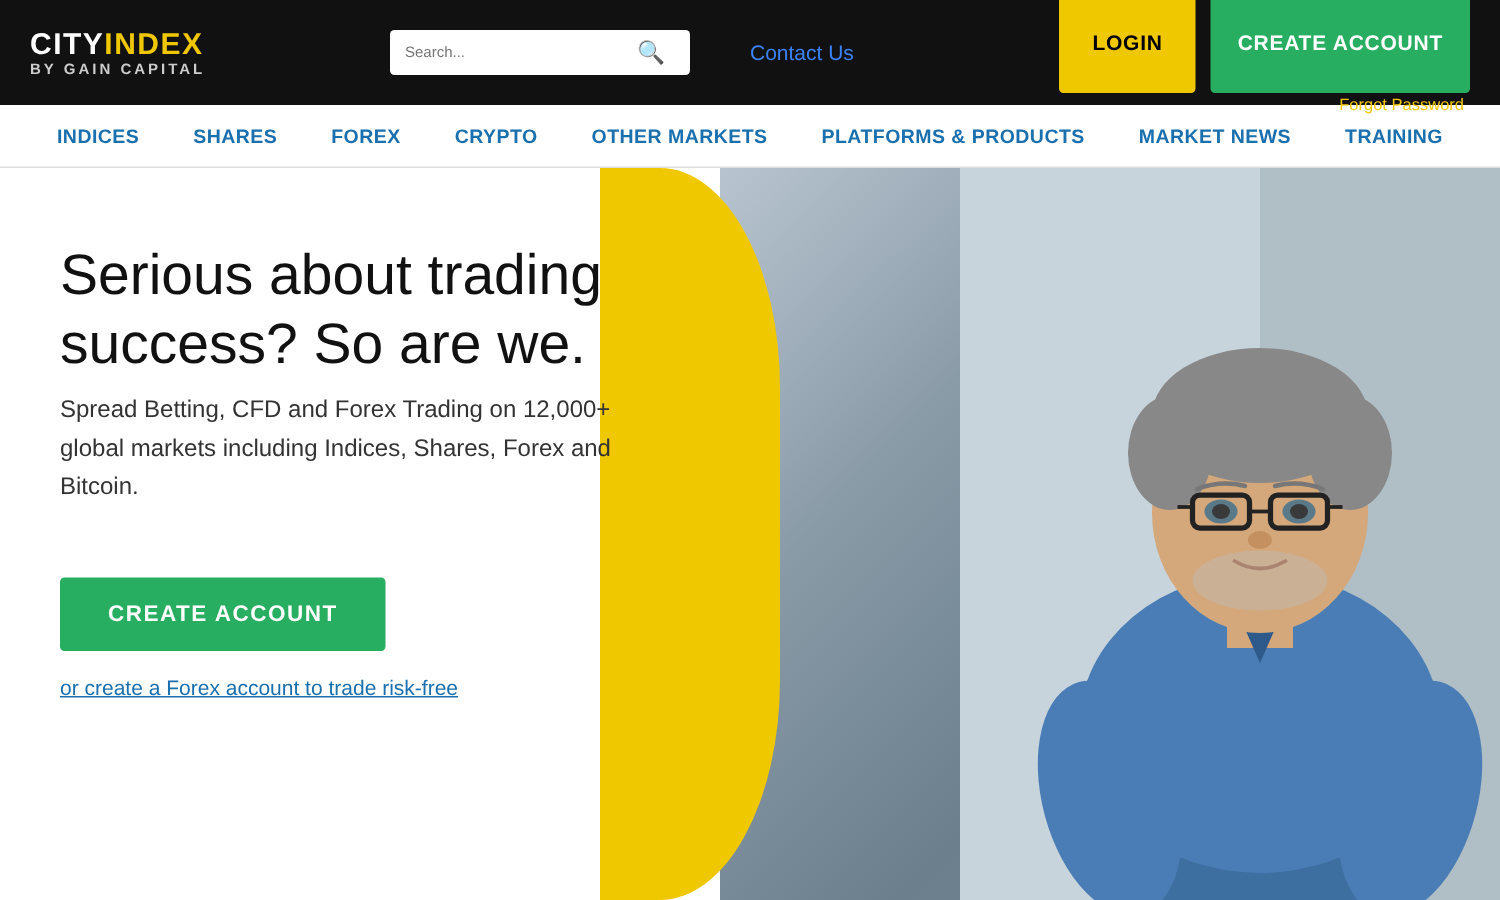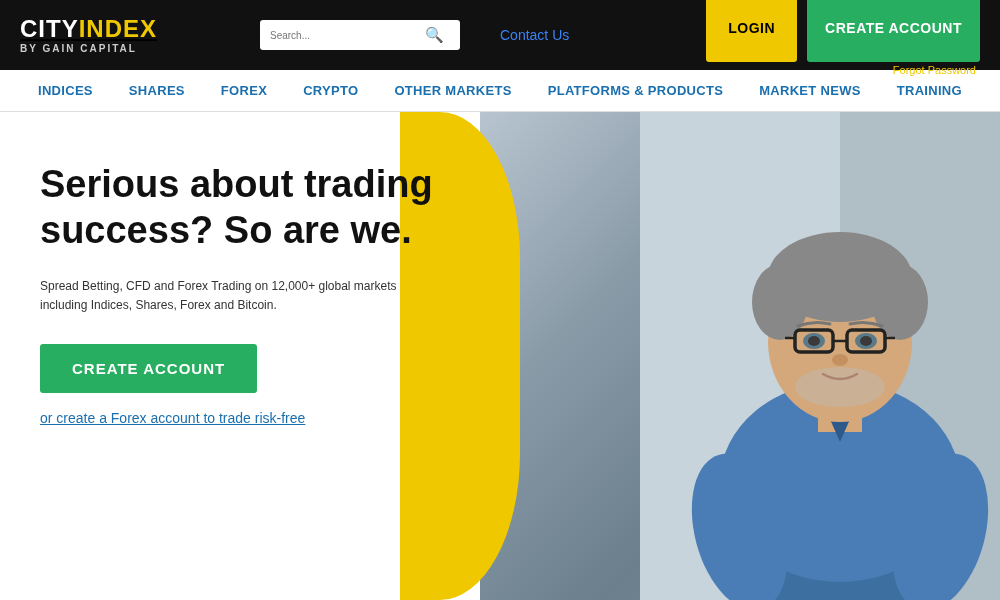--- a/index.html
+++ b/index.html
@@ -14,24 +14,23 @@
       height: 70px;
       gap: 20px;
     }
     .logo {
       display: flex;
       flex-direction: column;
       line-height: 1.1;
       min-width: 160px;
     }
     .logo-main {
-      font-size: 24px;
+      font-size: 20px;
       font-weight: 900;
       letter-spacing: 1px;
-      text-decoration: underline;
     }
     .logo-city { color: #fff; }
     .logo-index { color: #f0c800; }
     .logo-sub {
       color: #ccc;
       font-size: 10px;
       letter-spacing: 2px;
       font-weight: 700;
     }
 
@@ -143,31 +142,31 @@
     .hero-left {
       padding: 50px 40px 40px 40px;
       width: 480px;
       flex-shrink: 0;
       z-index: 2;
       position: relative;
     }
 
     .hero-headline {
       font-size: 38px;
-      font-weight: 700;
+      font-weight: 400;
       color: #111;
       line-height: 1.2;
-      margin-bottom: 24px;
+      margin-bottom: 8px;
     }
 
     .hero-sub {
-      font-size: 12px;
+      font-size: 16px;
       color: #333;
       line-height: 1.6;
-      margin-bottom: 28px;
+      margin-bottom: 47px;
       max-width: 380px;
     }
 
     .btn-hero-create {
       background: #27ae60;
       color: #fff;
       font-weight: 700;
       font-size: 15px;
       border: none;
       padding: 16px 32px;

